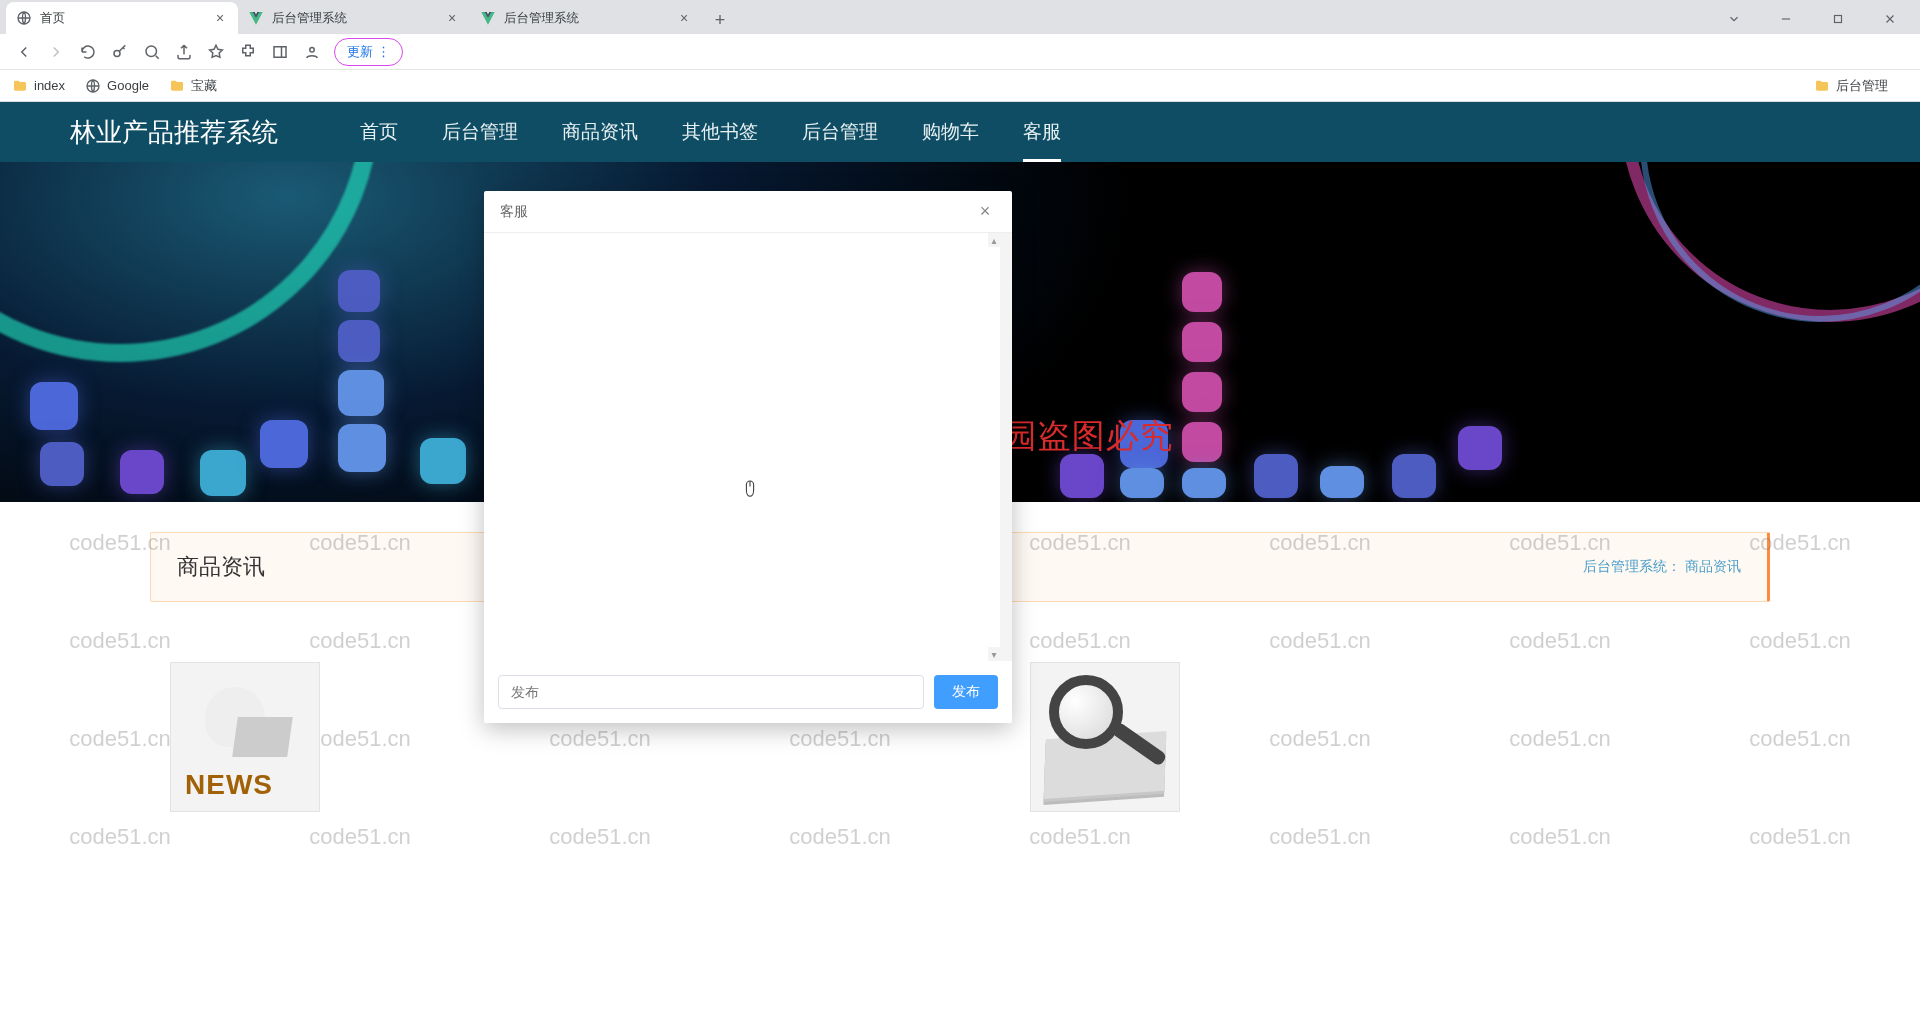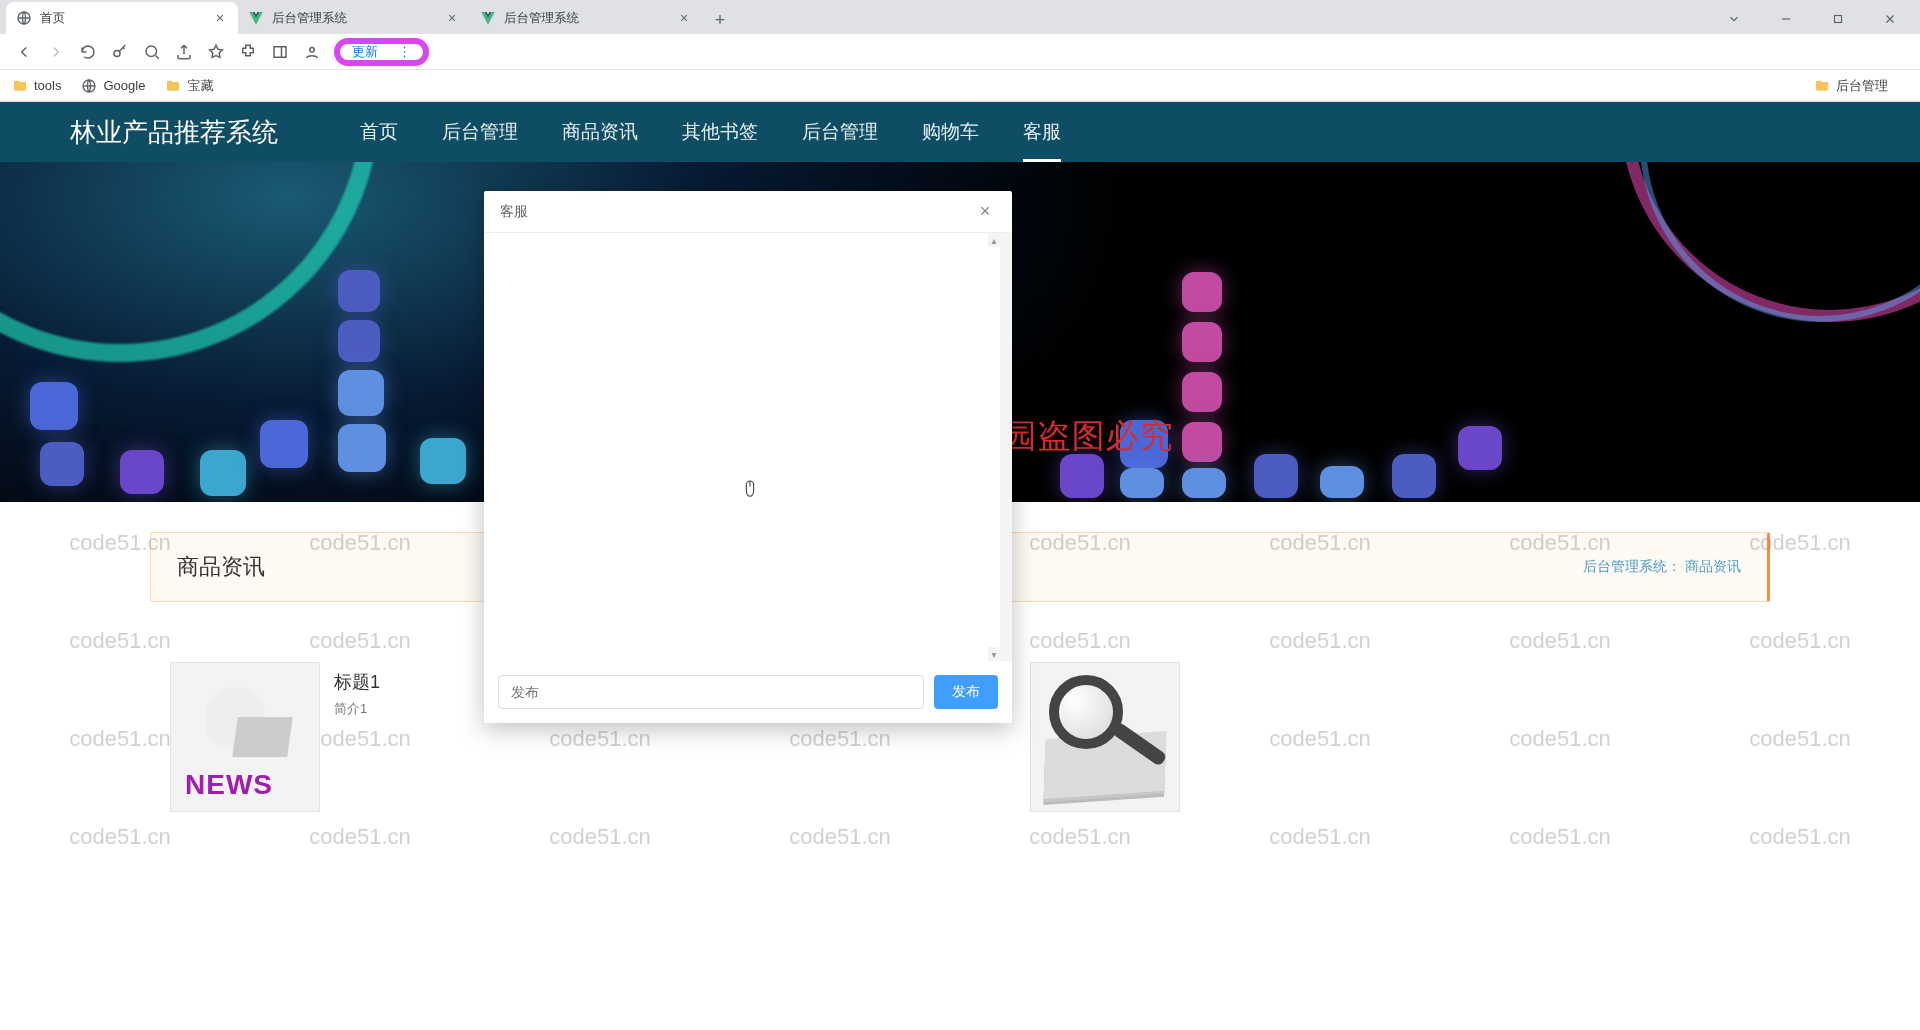--- a/index.html
+++ b/index.html
@@ -17,21 +17,21 @@
 .tab-strip .win-controls { margin-left: auto; display: flex; gap: 8px; padding: 0 8px; align-items: center; }
 .win-controls .wc { width: 44px; height: 30px; display:flex; align-items:center; justify-content:center; color:#5f6368; }
 .wc svg { width: 14px; height: 14px; }
 
 .addr-bar { height: 36px; background: #fff; display: flex; align-items: center; padding: 0 8px; border-bottom: 1px solid #e5e5e5; }
 .addr-bar .ic { width: 28px; height: 28px; display:flex; align-items:center; justify-content:center; color:#5f6368; margin: 0 2px; }
 .addr-bar .ic svg { width: 18px; height: 18px; }
 .addr-bar .url-area { flex: 1; display:flex; align-items:center; background:#f1f3f4; border-radius: 14px; height: 28px; padding: 0 10px; margin: 0 6px; font-size: 14px; color:#3c4043; }
 .url-area .site-ic { width: 16px; height: 16px; margin-right: 8px; color:#5f6368; }
 .addr-bar .right-ics { display:flex; align-items:center; }
-.update-btn { border: 6px solid #d946ef; color:#1a73e8; border-radius: 14px; height: 28px; padding: 0 12px; display:flex; align-items:center; font-size:13px; margin-left:6px;gap:16px; }
+.update-btn { border: 1px solid #d946ef; color:#1a73e8; border-radius: 14px; height: 28px; padding: 0 12px; display:flex; align-items:center; font-size:13px; margin-left:6px; }
 .update-btn .dots { margin-left:4px; color:#1a73e8; }
 
 .bm-bar { height: 32px; background: #fff; display:flex; align-items:center; padding: 0 12px; font-size: 13px; color:#3c4043; border-bottom: 1px solid #dadce0; }
 .bm-item { display:flex; align-items:center; margin-right: 20px; }
 .bm-item .ic { width: 16px; height: 16px; margin-right: 6px; }
 .bm-bar .spacer { flex:1; }
 
 
 .page { position: relative; width: 100%; height: calc(1030px - 34px - 36px - 32px); background:#fff; }
 
@@ -67,21 +67,21 @@
 
 .cards { display:flex; gap: 440px; margin: 60px 0 0 170px; }
 .card { width: 420px; display:flex; }
 .card .thumb { width: 150px; height: 150px; background: #f3f3f3; border: 1px solid #e3e3e3; display:flex; align-items:center; justify-content:center; position: relative; }
 .card .info { padding: 8px 14px; }
 .card .t { font-size: 18px; color:#333; margin-bottom: 6px; }
 .card .s { font-size: 13px; color:#777; }
 .news3d { position:relative; width:120px; height:120px; }
 .news3d .person { position:absolute; left:20px; top:10px; width:60px; height:60px; background:#eee; border-radius:50% 50% 40% 40%; }
 .news3d .paper { position:absolute; left:50px; top:40px; width:55px; height:40px; background:#ccc; transform: skewX(-8deg); }
-.news3d .label { position:absolute; left:0; bottom:-4px; font-weight:900; font-size:28px; color:#a21caf; letter-spacing:1px; }
+.news3d .label { position:absolute; left:0; bottom:-4px; font-weight:900; font-size:28px; color:#a16207; letter-spacing:1px; }
 .mag { position:relative; width:140px; height:140px; }
 .mag .pile { position:absolute; left:10px; bottom:12px; width:120px; height:60px; background:#dcdcdc; transform: skewX(-6deg) rotate(-4deg); box-shadow: 0 3px 0 #c7c7c7, 0 6px 0 #bcbcbc; }
 .mag .lens { position:absolute; left:14px; top:8px; width:74px; height:74px; border:10px solid #444; border-radius:50%; background: radial-gradient(circle at 30% 30%, #fff, #d7d7d7); }
 .mag .handle { position:absolute; left:74px; top:70px; width:60px; height:14px; background:#444; transform: rotate(35deg); border-radius:6px; }
 
 
 .overlay { position: absolute; inset: 0; background: rgba(0,0,0,0); }
 .modal { position:absolute; left: 484px; top: 89px; width: 528px; height: 532px; background:#fff; border-radius: 2px; box-shadow: 0 6px 24px rgba(0,0,0,0.25); display:flex; flex-direction:column; }
 .modal-head { height: 42px; display:flex; align-items:center; padding: 0 16px; border-bottom: 1px solid #eee; }
 .modal-head .title { font-size: 14px; color:#666; }
@@ -220,21 +220,21 @@
         <span class="dots">⋮</span>
       </div>
     </div>
   </div>
 
   <div class="bm-bar">
     <div class="bm-item">
       <span class="ic"><svg viewBox="0 0 24 24" fill="#f5c55a">
             <path d="M3 6a2 2 0 0 1 2-2h5l2 2h7a2 2 0 0 1 2 2v9a2 2 0 0 1-2 2H5a2 2 0 0 1-2-2V6z"></path>
           </svg></span>
-      <span>tools</span>
+      <span>index</span>
     </div>
     <div class="bm-item">
       <span class="ic"><svg viewBox="0 0 24 24" fill="none" stroke="#5f6368" stroke-width="2">
             <circle cx="12" cy="12" r="9"></circle>
             <path d="M3 12h18M12 3c3 3 3 15 0 18M12 3c-3 3-3 15 0 18"></path>
           </svg></span>
       <span>Google</span>
     </div>
     <div class="bm-item">
       <span class="ic"><svg viewBox="0 0 24 24" fill="#f5c55a">
@@ -386,24 +386,20 @@
 
   <div class="cards">
     <div class="card">
       <div class="thumb">
         <div class="news3d">
           <div class="person"></div>
             <div class="paper"></div>
             <div class="label">NEWS</div>
         </div>
       </div>
-      <div class="info">
-        <div class="t">标题1</div>
-        <div class="s">简介1</div>
-      </div>
     </div>
     <div class="card">
       <div class="thumb">
         <div class="mag">
           <div class="pile"></div>
             <div class="lens"></div>
             <div class="handle"></div>
         </div>
       </div>
       <div class="info">

